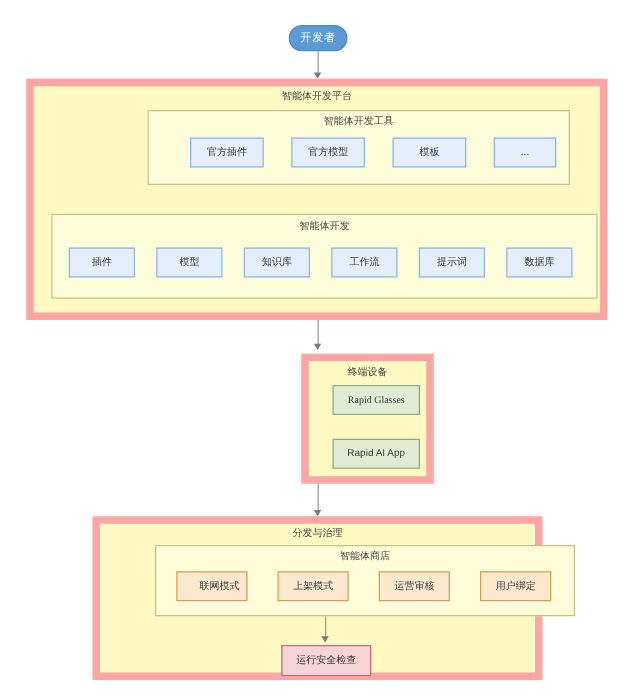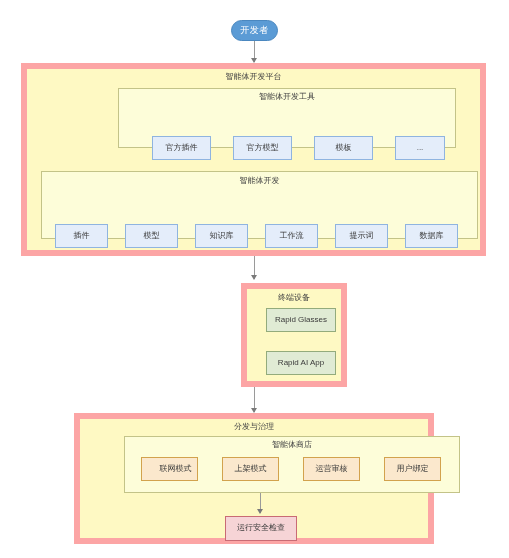--- a/index.html
+++ b/index.html
@@ -63,21 +63,20 @@
     align-items: center;
     justify-content: center;
     font-size: 8px;
     line-height: 1.1;
     text-align: center;
   }
   .node.blue {
     background: #e4edfa;
     border: 1px solid #8fb4e0;
     color: #3a3a3a;
-    margin-top: 26px;
   }
   .node.green {
     background: #e0ebd4;
     border: 1px solid #93ab7c;
     color: #3a3a3a;
   }
   .node.orange {
     background: #fbe8cd;
     border: 1px solid #d9a council;
     color: #3a3a3a;
@@ -161,21 +160,21 @@
       </div>
     </div>
   </div>
 
   <div class="abs conn-line" style="left:254px; top:256px; height:23px;"></div>
   <div class="abs conn-head" style="left:251px; top:275px;"></div>
 
   <div class="abs group" style="left:202px; top:283px; width:106px; height:104px;margin-left:39px;">
     <div class="group-title" style="top:4px;">终端设备</div>
 
-    <div class="abs node green" style="left:19px; top:19px; width:70px; height:24px;">
+    <div class="abs node green" style="left:19px; top:19px; width:70px; height:24px;font-family:Liberation Serif, serif;">
       <span>Rapid Glasses</span>
     </div>
     <div class="abs node green" style="left:19px; top:62px; width:70px; height:24px;">
       <span>Rapid AI App</span>
     </div>
   </div>
 
   <div class="abs conn-line" style="left:254px; top:387px; height:25px;"></div>
   <div class="abs conn-head" style="left:251px; top:408px;"></div>
 

